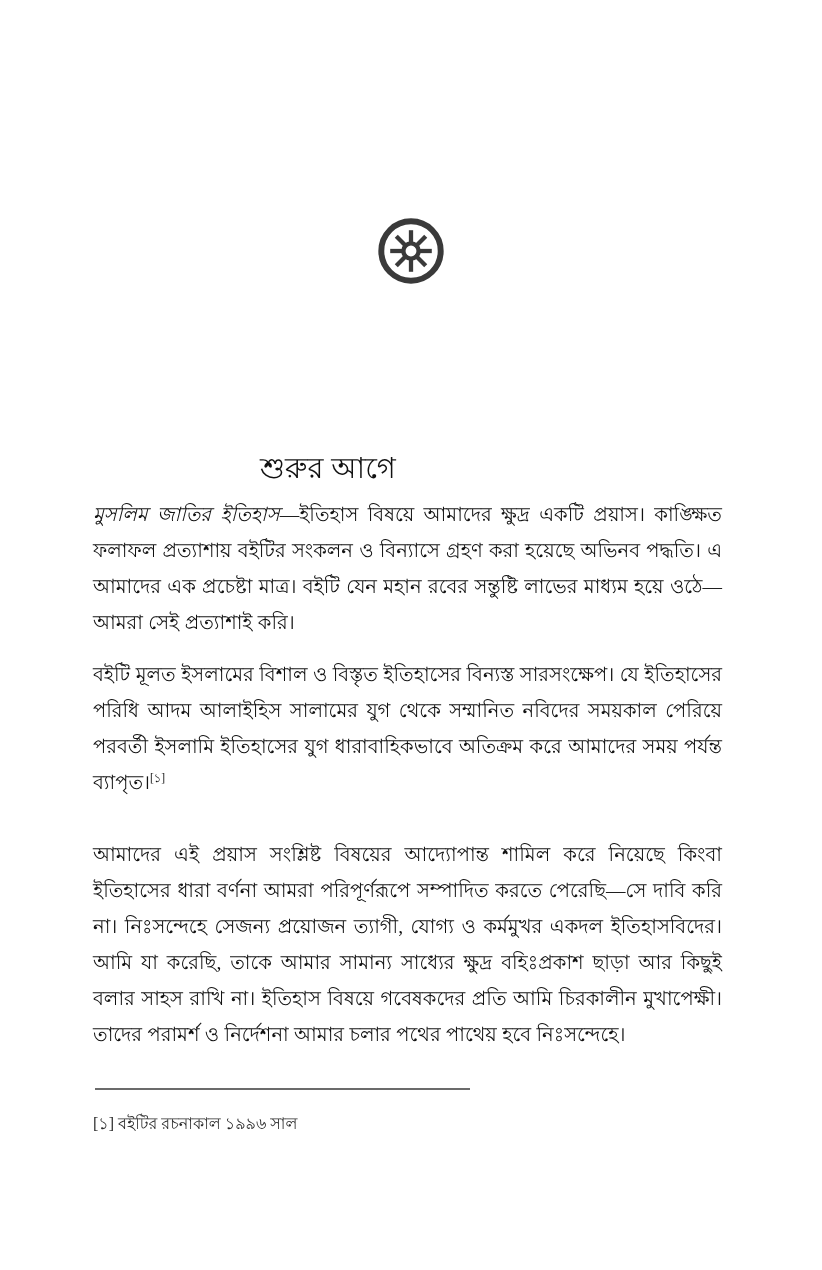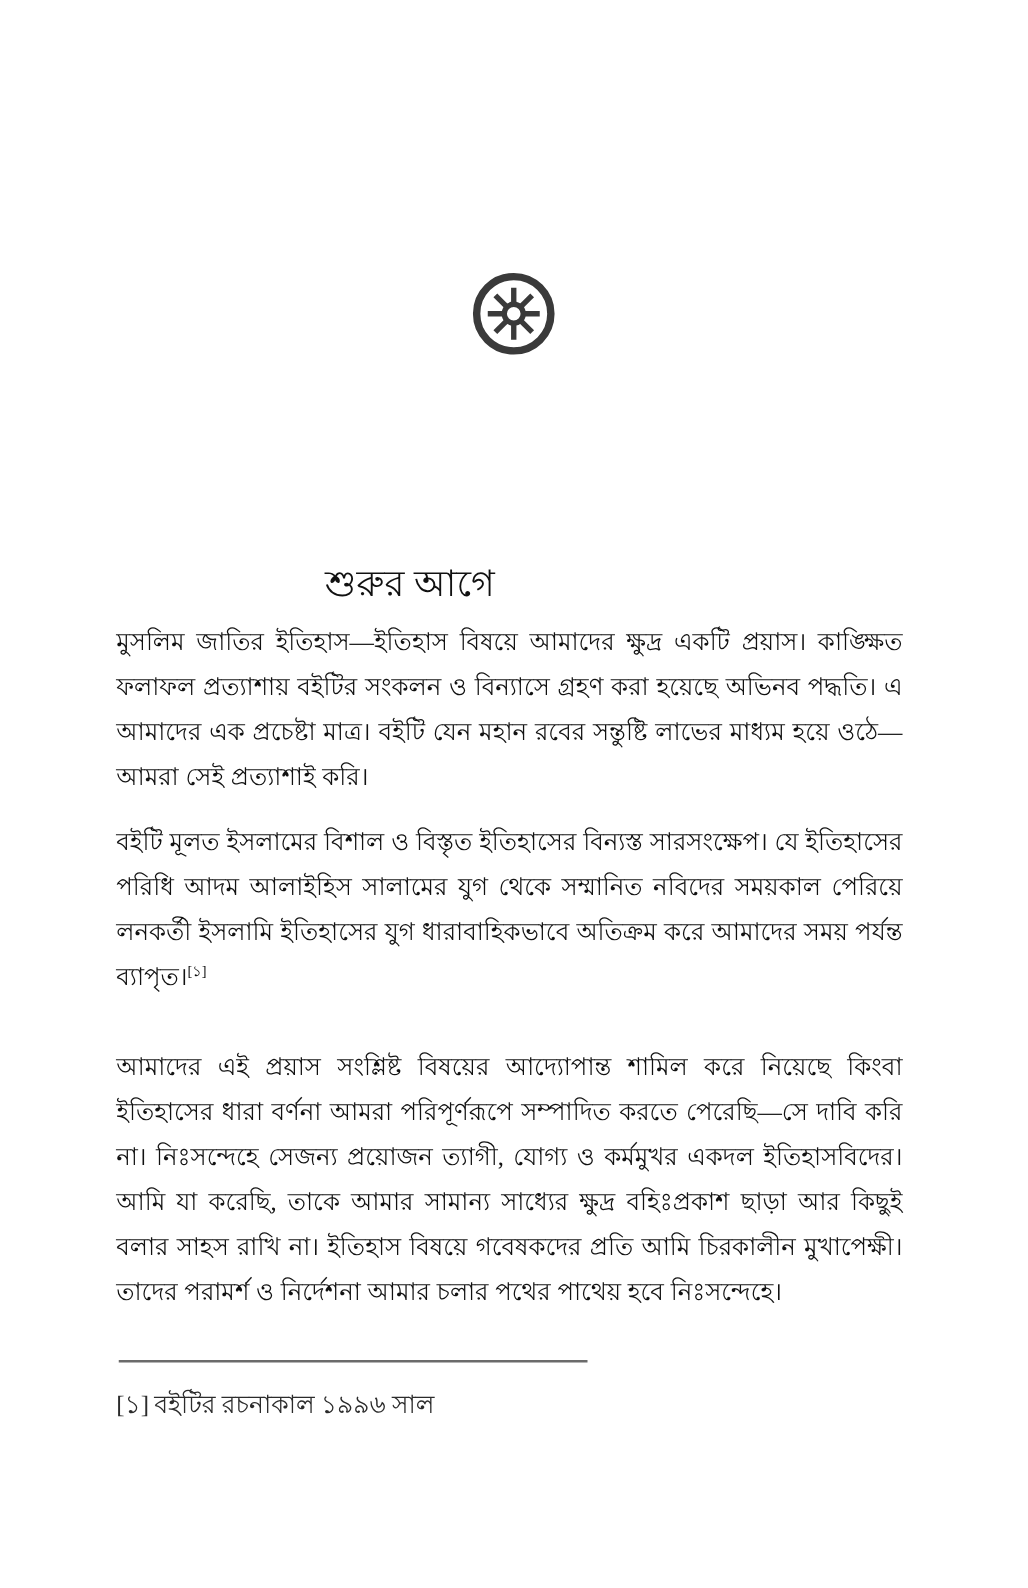--- a/index.html
+++ b/index.html
@@ -66,20 +66,21 @@
     text-justify: inter-word;
     color: #111111;
     word-spacing: 0.5px;
   }
   .para:last-of-type {
     margin-bottom: 0;
     margin-top: 36px;
   }
 
   .para .em {
+    font-style: italic;
   }
 
   .fnref {
     font-size: 11.5px;
     vertical-align: super;
     line-height: 0;
     letter-spacing: 0;
   }
 
   
@@ -90,21 +91,21 @@
     width: 375px;
     height: 2px;
     background: #6b6b6b;
   }
 
   .footnote {
     position: absolute;
     top: 1112px;
     left: 93px;
     width: 629px;
-    font-size: 20px;
+    font-size: 16px;
     line-height: 24px;
     color: #2b2b2b;
   }
   .footnote .fn-marker {
     margin-right: 4px;
   }
 </style>
 </head>
 <body>
 
@@ -135,21 +136,21 @@
   <h1 class="chapter-title">শুরুর আগে</h1>
 
   <div class="body-block">
 
 
     <p class="para">
       <span class="em">মুসলিম জাতির ইতিহাস</span><span>—ইতিহাস বিষয়ে আমাদের ক্ষুদ্র একটি প্রয়াস। কাঙ্ক্ষিত ফলাফল প্রত্যাশায় বইটির সংকলন ও বিন্যাসে গ্রহণ করা হয়েছে অভিনব পদ্ধতি। এ আমাদের এক প্রচেষ্টা মাত্র। বইটি যেন মহান রবের সন্তুষ্টি লাভের মাধ্যম হয়ে ওঠে—আমরা সেই প্রত্যাশাই করি।</span>
     </p>
 
     <p class="para">
-      <span>বইটি মূলত ইসলামের বিশাল ও বিস্তৃত ইতিহাসের বিন্যস্ত সারসংক্ষেপ। যে ইতিহাসের পরিধি আদম আলাইহিস সালামের যুগ থেকে সম্মানিত নবিদের সময়কাল পেরিয়ে লনকর্তী ইসলামি ইতিহাসের যুগ ধারাবাহিকভাবে অতিক্রম করে আমাদের সময় পর্যন্ত ব্যাপৃত।</span><span class="fnref">[১]</span>
+      <span>বইটি মূলত ইসলামের বিশাল ও বিস্তৃত ইতিহাসের বিন্যস্ত সারসংক্ষেপ। যে ইতিহাসের পরিধি আদম আলাইহিস সালামের যুগ থেকে সম্মানিত নবিদের সময়কাল পেরিয়ে পরবর্তী ইসলামি ইতিহাসের যুগ ধারাবাহিকভাবে অতিক্রম করে আমাদের সময় পর্যন্ত ব্যাপৃত।</span><span class="fnref">[১]</span>
     </p>
 
     <p class="para">
       <span>আমাদের এই প্রয়াস সংশ্লিষ্ট বিষয়ের আদ্যোপান্ত শামিল করে নিয়েছে কিংবা ইতিহাসের ধারা বর্ণনা আমরা পরিপূর্ণরূপে সম্পাদিত করতে পেরেছি—সে দাবি করি না। নিঃসন্দেহে সেজন্য প্রয়োজন ত্যাগী, যোগ্য ও কর্মমুখর একদল ইতিহাসবিদের। আমি যা করেছি, তাকে আমার সামান্য সাধ্যের ক্ষুদ্র বহিঃপ্রকাশ ছাড়া আর কিছুই বলার সাহস রাখি না। ইতিহাস বিষয়ে গবেষকদের প্রতি আমি চিরকালীন মুখাপেক্ষী। তাদের পরামর্শ ও নির্দেশনা আমার চলার পথের পাথেয় হবে নিঃসন্দেহে।</span>
     </p>
 
   </div>
 
   <div class="footnote-rule"></div>
 

